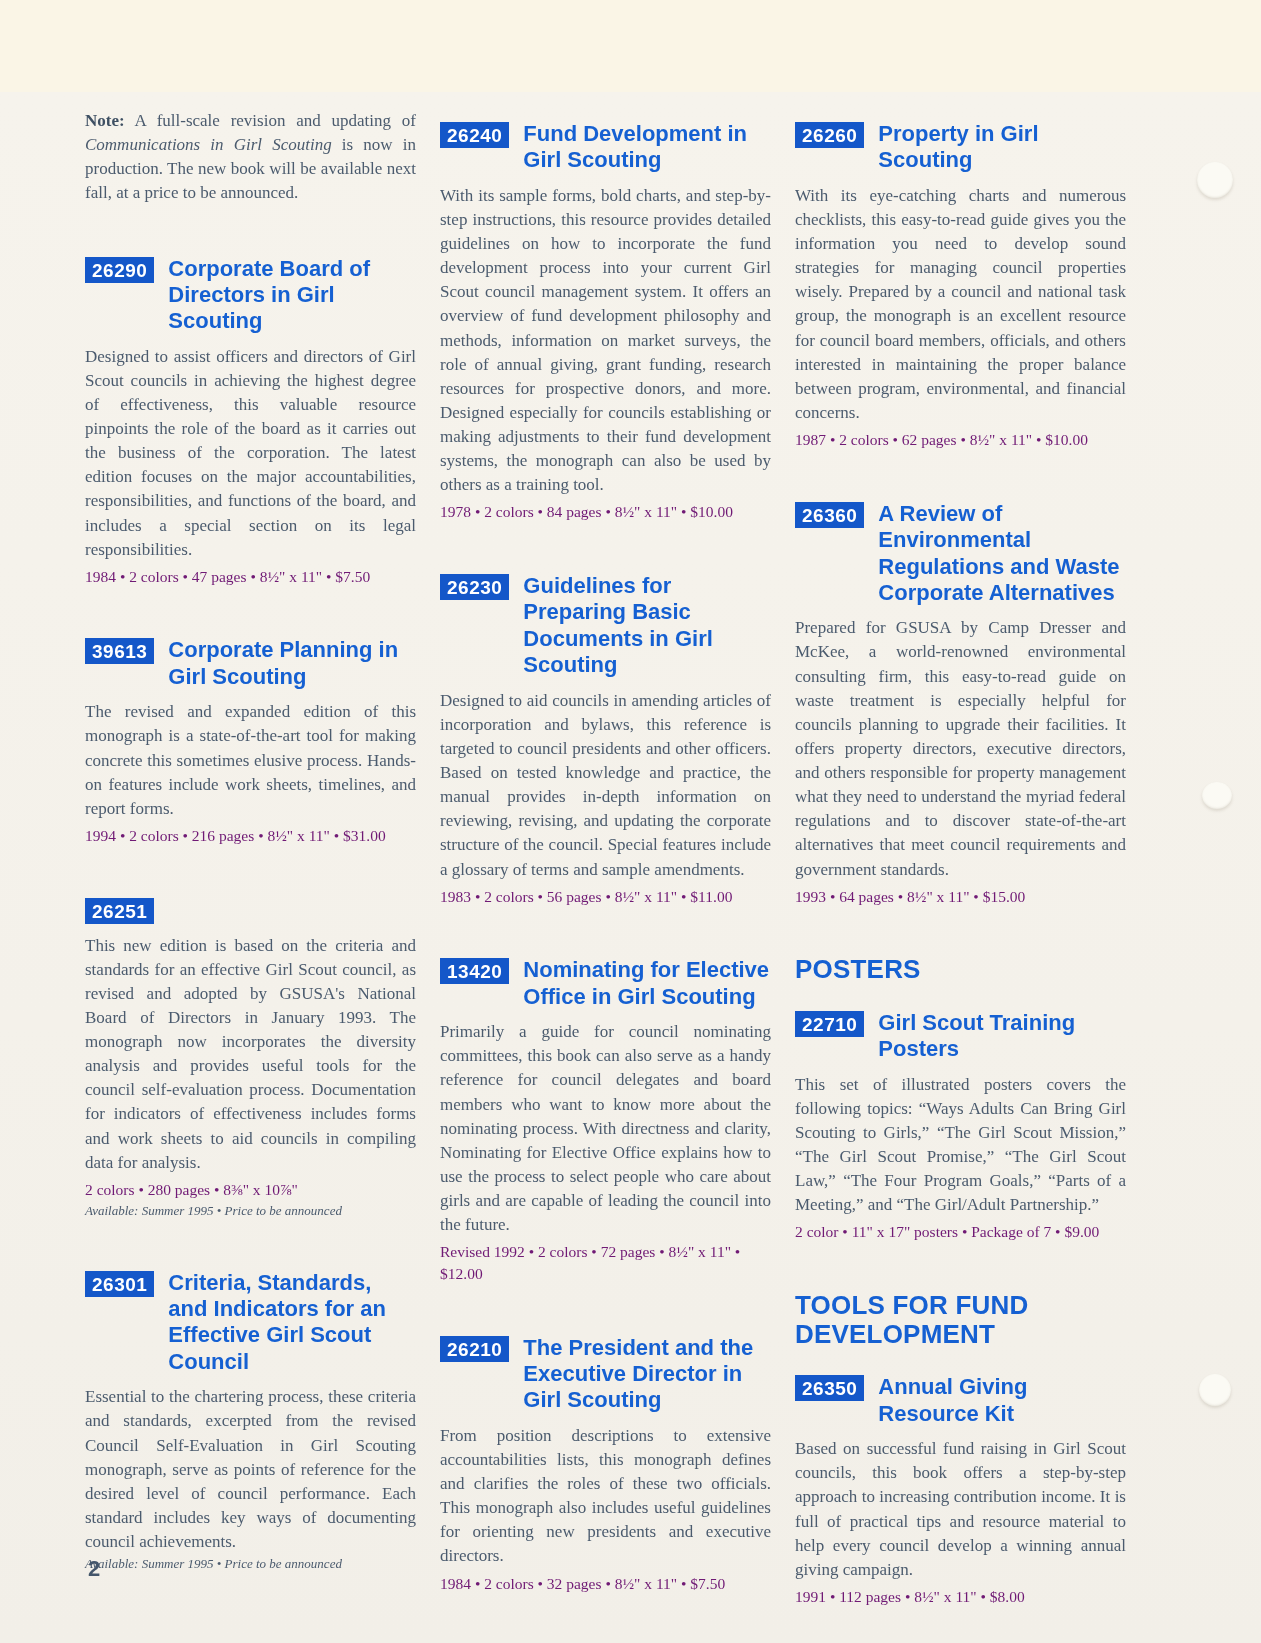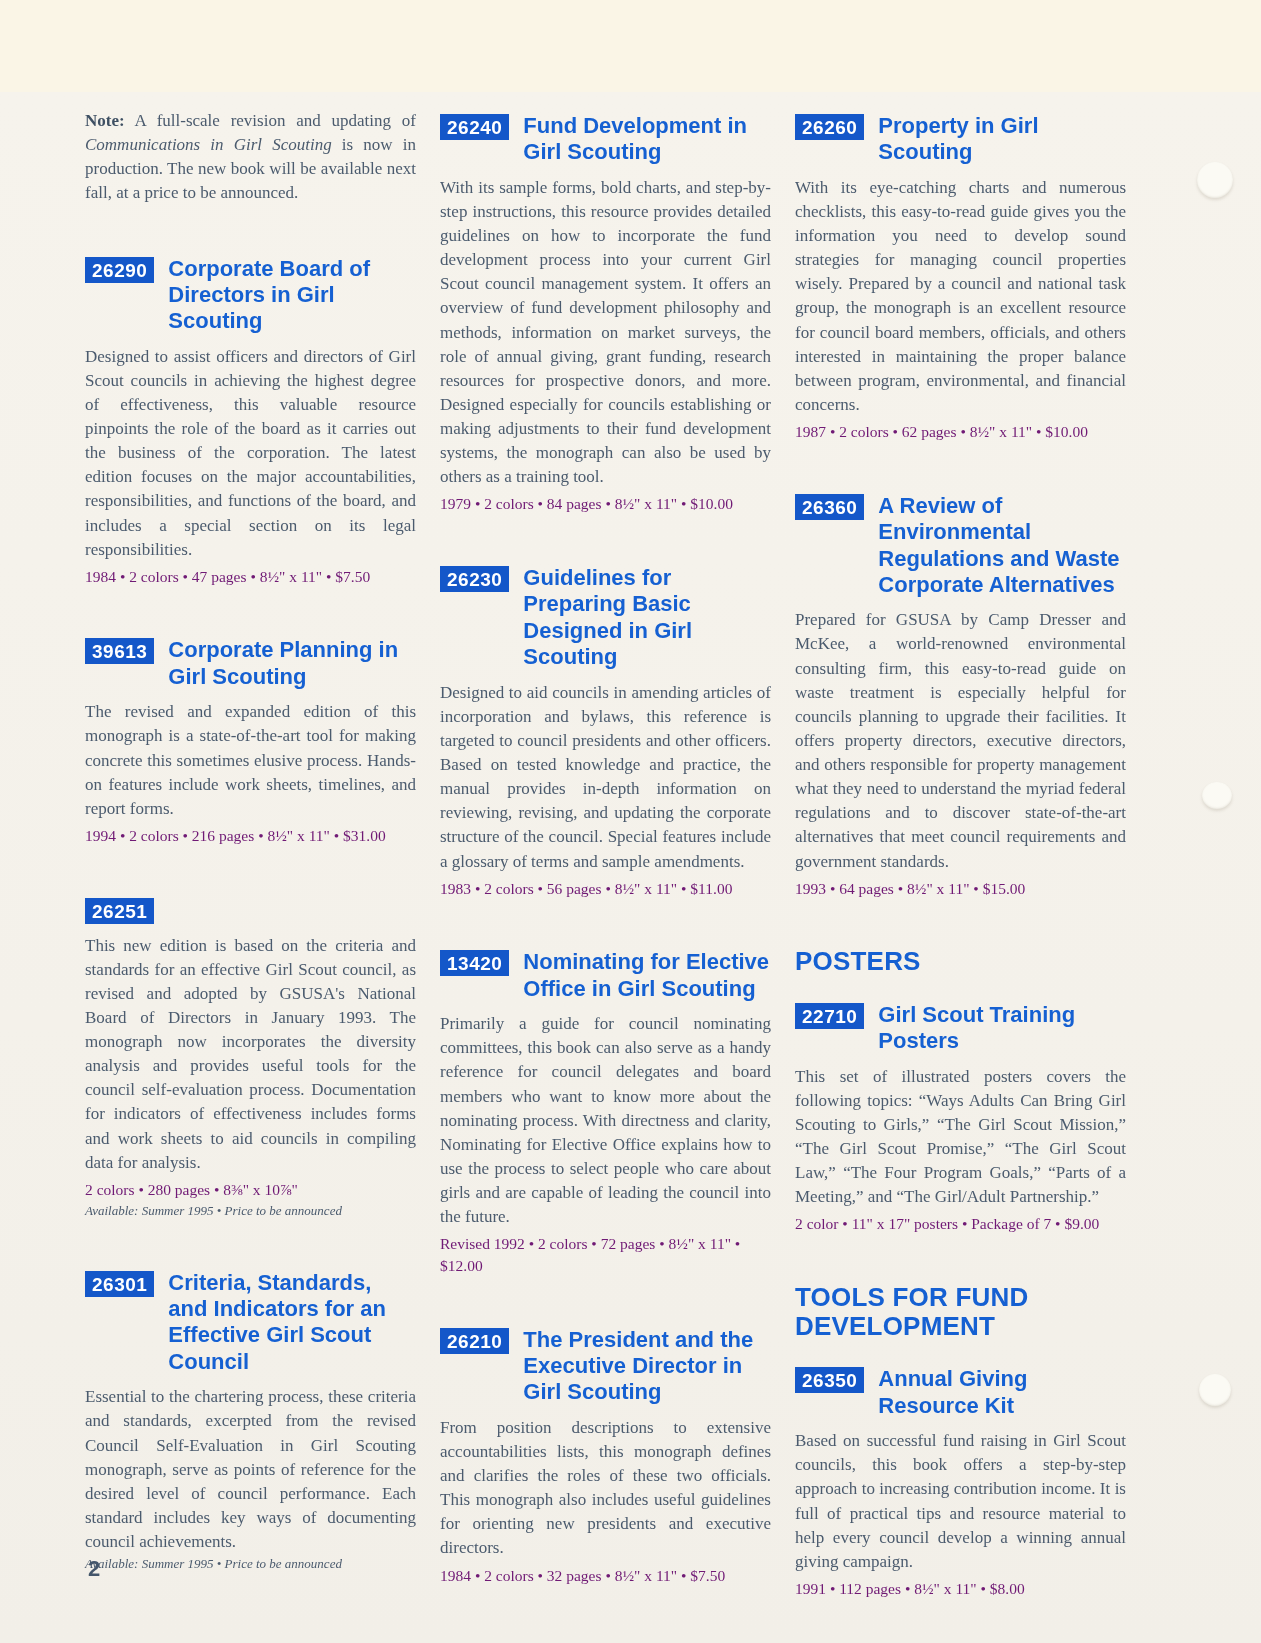--- a/index.html
+++ b/index.html
@@ -22,21 +22,21 @@
     position:absolute;left:85px;top:109px;width:1040px;
     display:flex;gap:24px;
   }
   .col{width:331px;flex:0 0 331px;}
 
   .note{font-size:17px;line-height:1.42;color:#4b5b6e;text-align:justify;margin:0 0 4px 0;}
   .note b{color:#3f5063;}
   .note i{font-style:italic;}
 
   .item{margin-top:50px;}
-  .col .item:first-child{margin-top:4px;}
+  .col .item:first-child{margin-top:12px;}
   .item-head{display:flex;align-items:flex-start;margin-bottom:10px;}
   .badge{
     flex:0 0 auto;
     background:#1457c9;color:#ffffff;
     font-family:"Liberation Sans",sans-serif;
     font-weight:bold;font-size:19px;line-height:1;
     padding:4px 7px 3px 7px;margin-right:14px;margin-top:1px;
     letter-spacing:0.5px;
   }
   .title{
@@ -119,27 +119,27 @@
     </article>
   </div>
 
   <div class="col">
     <article class="item">
       <div class="item-head">
         <span class="badge">26240</span>
         <h3 class="title">Fund Development in Girl Scouting</h3>
       </div>
       <p class="body">With its sample forms, bold charts, and step-by-step instructions, this resource provides detailed guidelines on how to incorporate the fund development process into your current Girl Scout council management system. It offers an overview of fund development philosophy and methods, information on market surveys, the role of annual giving, grant funding, research resources for prospective donors, and more. Designed especially for councils establishing or making adjustments to their fund development systems, the monograph can also be used by others as a training tool.</p>
-      <p class="specs">1979 • 2 colors • 84 pages • 8½" x 11" • $10.00</p>
+      <p class="specs">1978 • 2 colors • 84 pages • 8½" x 11" • $10.00</p>
     </article>
 
     <article class="item">
       <div class="item-head">
         <span class="badge">26230</span>
-        <h3 class="title">Guidelines for Preparing Basic Designed in Girl Scouting</h3>
+        <h3 class="title">Guidelines for Preparing Basic Documents in Girl Scouting</h3>
       </div>
       <p class="body">Designed to aid councils in amending articles of incorporation and bylaws, this reference is targeted to council presidents and other officers. Based on tested knowledge and practice, the manual provides in-depth information on reviewing, revising, and updating the corporate structure of the council. Special features include a glossary of terms and sample amendments.</p>
       <p class="specs">1983 • 2 colors • 56 pages • 8½" x 11" • $11.00</p>
     </article>
 
     <article class="item">
       <div class="item-head">
         <span class="badge">13420</span>
         <h3 class="title">Nominating for Elective Office in Girl Scouting</h3>
       </div>

